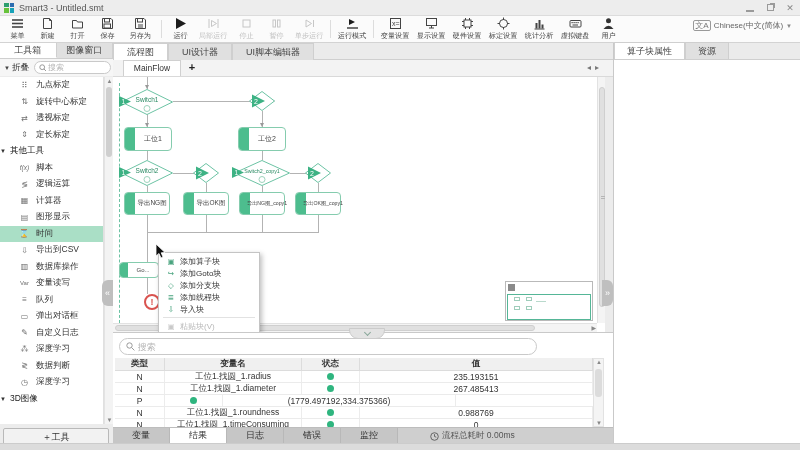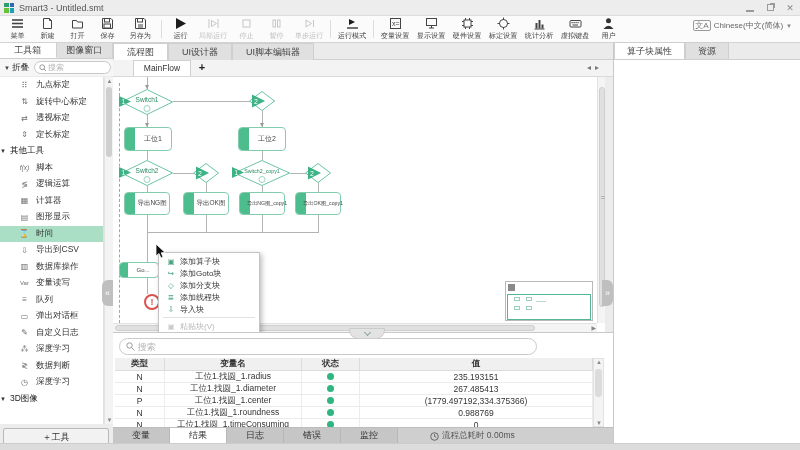--- a/index.html
+++ b/index.html
@@ -52,21 +52,21 @@
   .sthumb { position:absolute; left:1px; width:6px; background:#cfcfcf; border-radius:3px; }
   .sarrow { position:absolute; left:0; width:9px; text-align:center; font-size:6px; color:#888; }
   .addtool { left:3px; top:428px; width:106px; height:18px; background:#f2f2f2; border:1px solid #b9b9b9; border-radius:2px; font-size:9px; text-align:center; line-height:16px; color:#333; }
   .side-bottom { left:0; top:424px; width:113px; height:26px; background:#ececec; }
 
   
   .ws-tabrow { left:113px; top:43px; width:500px; height:17px; background:#ebebeb; border-bottom:1px solid #cfcfcf; display:flex; align-items:center; }
   .wtab { padding:0 13px; height:17px; line-height:16px; font-size:9px; background:#e0e0e0; border:1px solid #cfcfcf; border-bottom:none; color:#444; }
   .wtab.active { background:#fff; }
   .flow-tabrow { left:113px; top:60px; width:500px; height:17px; background:#f3f3f3; border-bottom:1px solid #d9d9d9; display:flex; align-items:center; }
-  .ftab { width:58px; height:16px; background:#fff; border:1px solid #d0d0d0; border-bottom:none; font-size:8.5px; text-align:center; line-height:15px; color:#333; margin-left:20px; }
+  .ftab { width:58px; height:16px; background:#fff; border:1px solid #d0d0d0; border-bottom:none; font-size:8.5px; text-align:center; line-height:15px; color:#333; margin-left:10px; }
   .plusbtn { width:14px; height:14px; font-size:11px; font-weight:bold; text-align:center; line-height:13px; color:#222; margin-left:4px; }
   .tab-nav { position:absolute; right:10px; top:3px; font-size:8px; color:#777; letter-spacing:4px; }
 
   
   .canvas { left:113px; top:77px; width:492px; height:255px; background:#fff; overflow:hidden; }
   .rail { position:absolute; left:6px; top:6px; height:240px; width:0; border-left:1px dashed #6cc3a4; }
   .ln { position:absolute; background:#b3b3b3; }
   .arr-d { position:absolute; width:0; height:0; border-left:2.5px solid transparent; border-right:2.5px solid transparent; border-top:4px solid #999; }
   .arr-r { position:absolute; width:0; height:0; border-top:2.5px solid transparent; border-bottom:2.5px solid transparent; border-left:4px solid #999; }
   .fblock { position:absolute; background:#fff; border:1px solid #85ccae; border-radius:4px; }
@@ -650,21 +650,20 @@
     <div class="trow">
       <span class="tc c1">N</span>
       <span class="tc c2">工位1.找圆_1.diameter</span>
       <span class="tc c3">
           <span class="dot"></span>
         </span>
       <span class="tc c4">267.485413</span>
     </div>
     <div class="trow">
       <span class="tc c1">P</span>
-      <span class="tc c2">工位1.找圆_1.center</span>
       <span class="tc c3">
           <span class="dot"></span>
         </span>
       <span class="tc c4">(1779.497192,334.375366)</span>
     </div>
     <div class="trow">
       <span class="tc c1">N</span>
       <span class="tc c2">工位1.找圆_1.roundness</span>
       <span class="tc c3">
           <span class="dot"></span>

